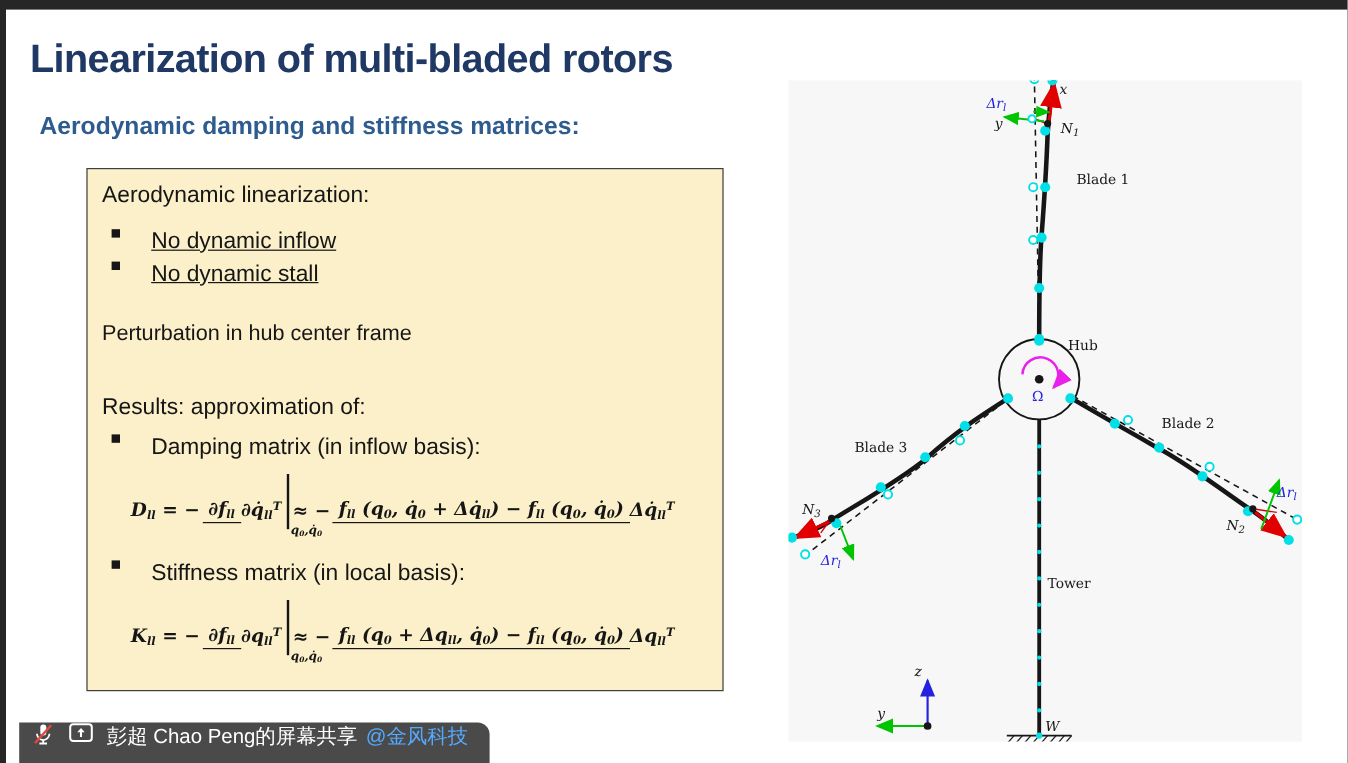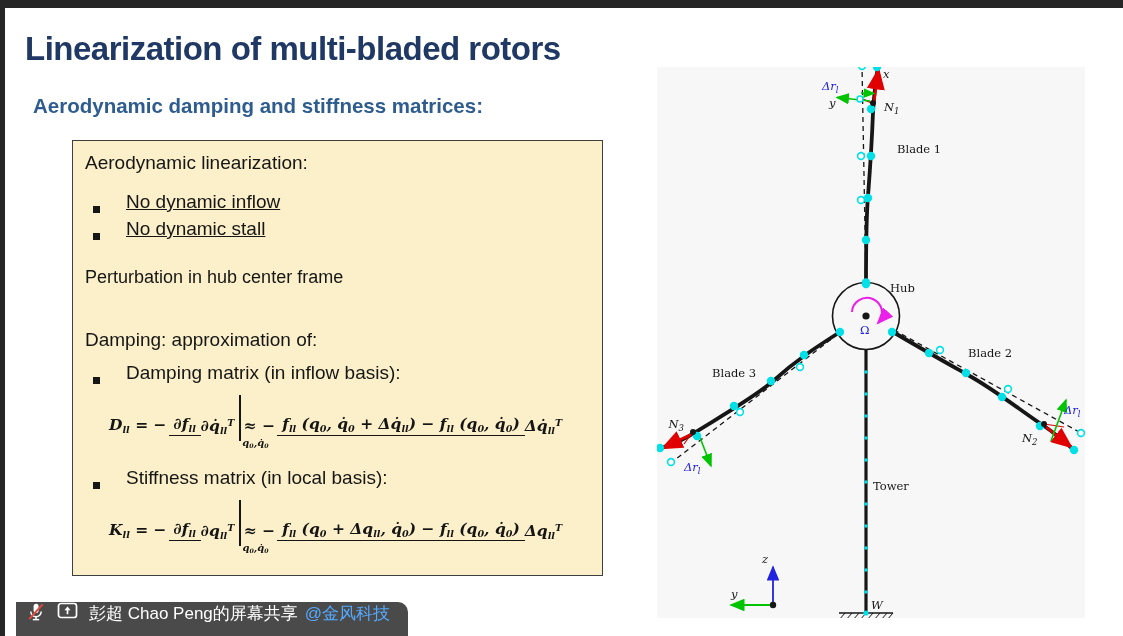--- a/index.html
+++ b/index.html
@@ -13,21 +13,21 @@
   html,body{width:1123px;height:636px;overflow:hidden}
   body{position:relative;background:var(--frame);font-family:"Liberation Sans",sans-serif}
   .slide{position:absolute;left:5px;top:8px;right:0;bottom:0;background:#fff}
   .title{position:absolute;left:20px;top:22px;font-size:33px;font-weight:600;
          color:var(--title_navy);letter-spacing:-0.5px;white-space:nowrap}
   .subtitle{position:absolute;left:28px;top:86px;font-size:20.5px;font-weight:700;
          color:var(--subtitle_blue);white-space:nowrap}
   .notebox{position:absolute;left:67px;top:132px;width:531px;height:436px;
          background:var(--box_bg);border:1.5px solid var(--box_border);color:#161616}
   .notebox .heading{position:absolute;left:12px;top:11px;font-size:19px}
-  .brow{position:absolute;display:flex;align-items:flex-end}
+  .brow{position:absolute;display:flex;align-items:flex-start}
   .bsq{width:7px;height:7px;background:#161616;margin-right:26px;flex:none}
   .btxt{font-size:19px}
   .u{text-decoration:underline}
   .pline{position:absolute;left:12px;top:126px;font-size:18px}
   .rline{position:absolute;left:12px;top:188px;font-size:19px}
   
   .eq{position:absolute;left:36px;display:flex;align-items:center;
       font-family:"DejaVu Serif",serif;font-style:italic;font-weight:bold;
       font-size:15.5px;color:var(--eq_text);white-space:nowrap}
   .frac{display:inline-flex;flex-direction:row;align-items:center;margin:0 2px}
@@ -76,21 +76,21 @@
     <div class="brow" style="left:20px;top:50px">
       <span class="bsq"></span>
       <span class="btxt u">No dynamic inflow</span>
     </div>
     <div class="brow" style="left:20px;top:77px">
       <span class="bsq"></span>
       <span class="btxt u">No dynamic stall</span>
     </div>
 
     <div class="pline">Perturbation in hub center frame</div>
-    <div class="rline">Damping: approximation of:</div>
+    <div class="rline">Results: approximation of:</div>
 
     <div class="brow" style="left:20px;top:221px">
       <span class="bsq"></span>
       <span class="btxt">Damping matrix (in inflow basis):</span>
     </div>
 
     <div class="eq" style="top:252px;height:64px">
       <span><span>D</span><span class="ms">ll</span><span> = − </span></span>
       <span class="frac">
         <span class="num"><span>∂f</span><span class="ms">ll</span></span>

